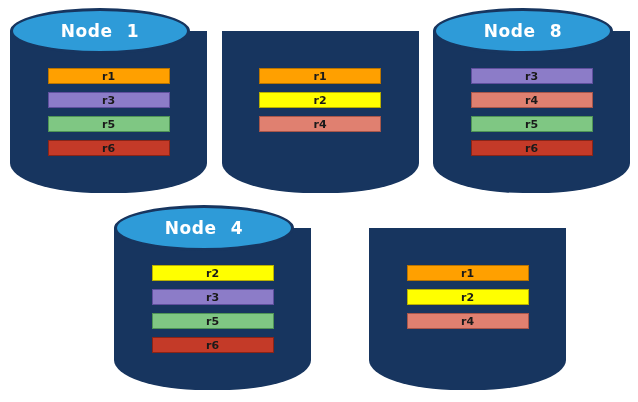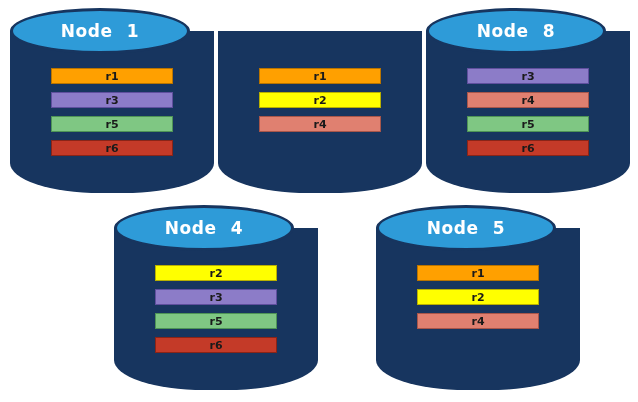--- a/index.html
+++ b/index.html
@@ -25,22 +25,23 @@
     width: 620px;
     justify-content: space-between;
   }
   .row-bottom {
     top: 205px;
     left: 114px;
     gap: 58px;
   }
   .cylinder {
     position: relative;
-    width: 204px;
+    width: 177px;
     height: 185px;
+    padding-left: 20px;
   }
   .cyl-body {
     position: absolute;
     left: 0;
     right: 0;
     top: 23px;
     bottom: 0;
     background: var(--cyl-body, #17355F);
     border-radius: 0 0 90px 90px / 0 0 30px 30px;
   }
@@ -167,23 +168,20 @@
           <div class="bar" style="background: rgb(127, 199, 131); border-color: rgb(78, 148, 86);">
             <span>r5</span>
           </div>
           <div class="bar" style="background: rgb(196, 58, 40); border-color: rgb(138, 36, 23);">
             <span>r6</span>
           </div>
         </div>
       </div>
       <div class="cylinder">
         <div class="cyl-body"></div>
-        <div class="cyl-top">
-          <span class="node-label">Node 5</span>
-        </div>
         <div class="bars">
           <div class="bar" style="background: rgb(255, 160, 0); border-color: rgb(185, 116, 0);">
             <span>r1</span>
           </div>
           <div class="bar" style="background: rgb(255, 255, 0); border-color: rgb(185, 176, 0);">
             <span>r2</span>
           </div>
           <div class="bar" style="background: rgb(224, 128, 112); border-color: rgb(168, 86, 74);">
             <span>r4</span>
           </div>

